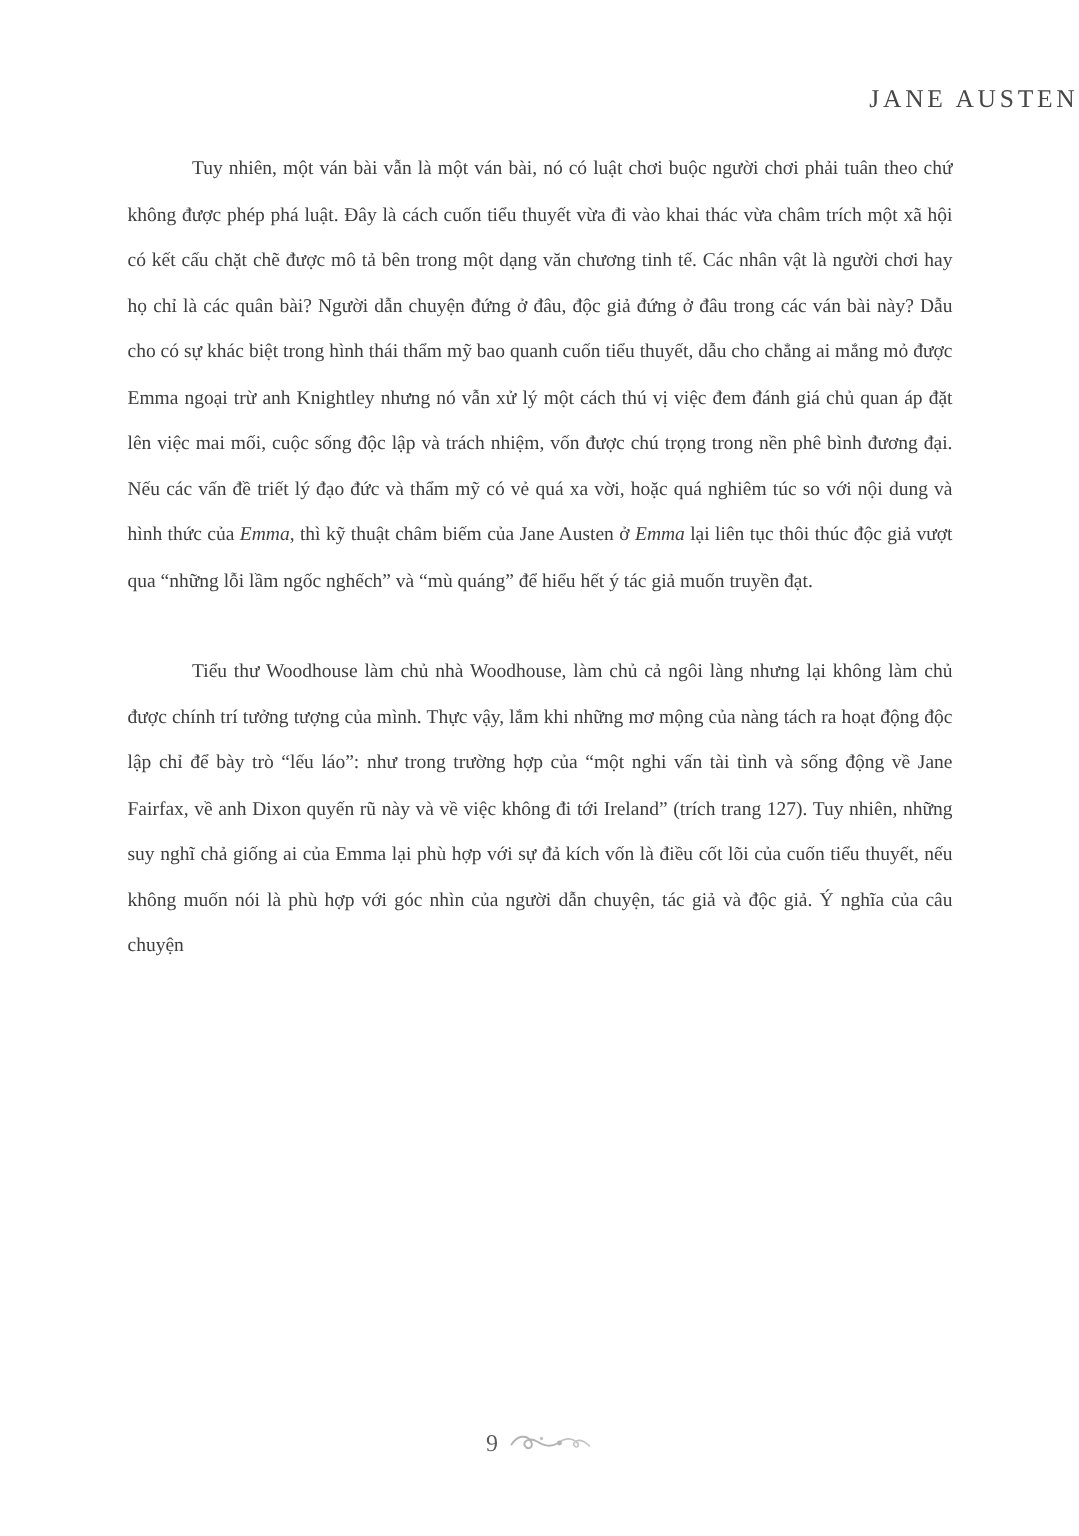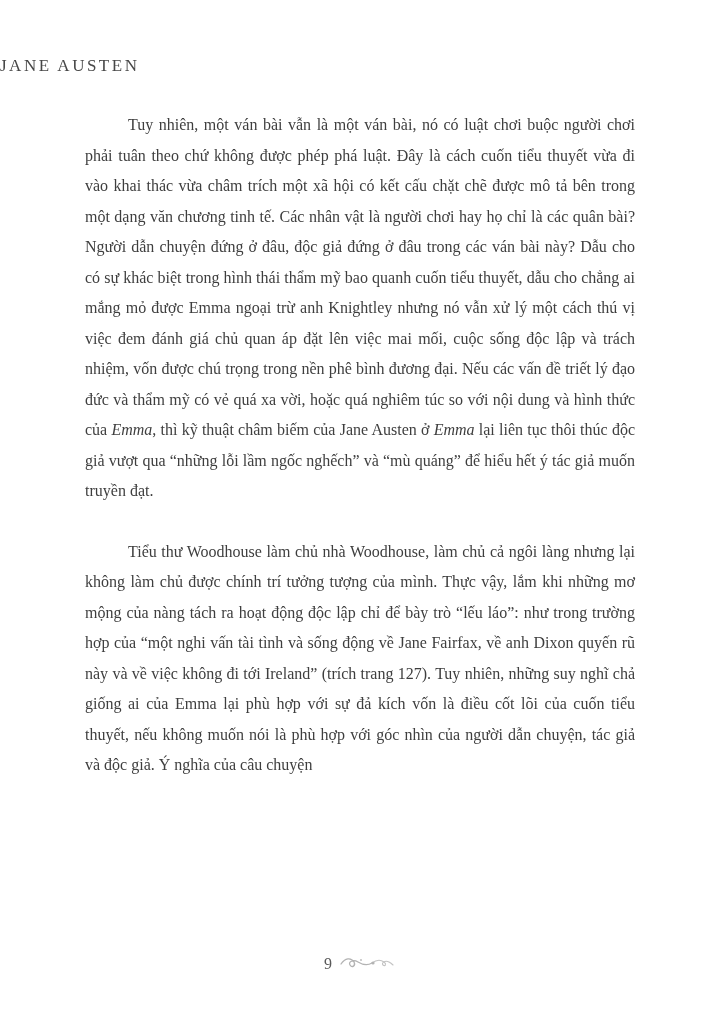--- a/index.html
+++ b/index.html
@@ -18,34 +18,34 @@
     width: 719px;
     height: 1024px;
     background: #ffffff;
     overflow: hidden;
   }
   .running-header {
     position: absolute;
     top: 56px;
     left: 0;
     right: 0;
-    text-align: left;
+    text-align: right;
     font-size: 17px;
     letter-spacing: 2.5px;
     color: #474747;
   }
   .body-text {
     position: absolute;
     top: 97px;
     left: 85px;
     width: 550px;
   }
   .body-text p {
-    margin: 13px 0 30px 0;
-    font-size: 16px;
+    margin: 0 0 30px 0;
+    font-size: 13px;
     line-height: 30.5px;
     text-align: justify;
     text-indent: 43px;
     color: #3e3e3e;
   }
   .body-text em {
     font-style: italic;
   }
   .footer {
     position: absolute;

